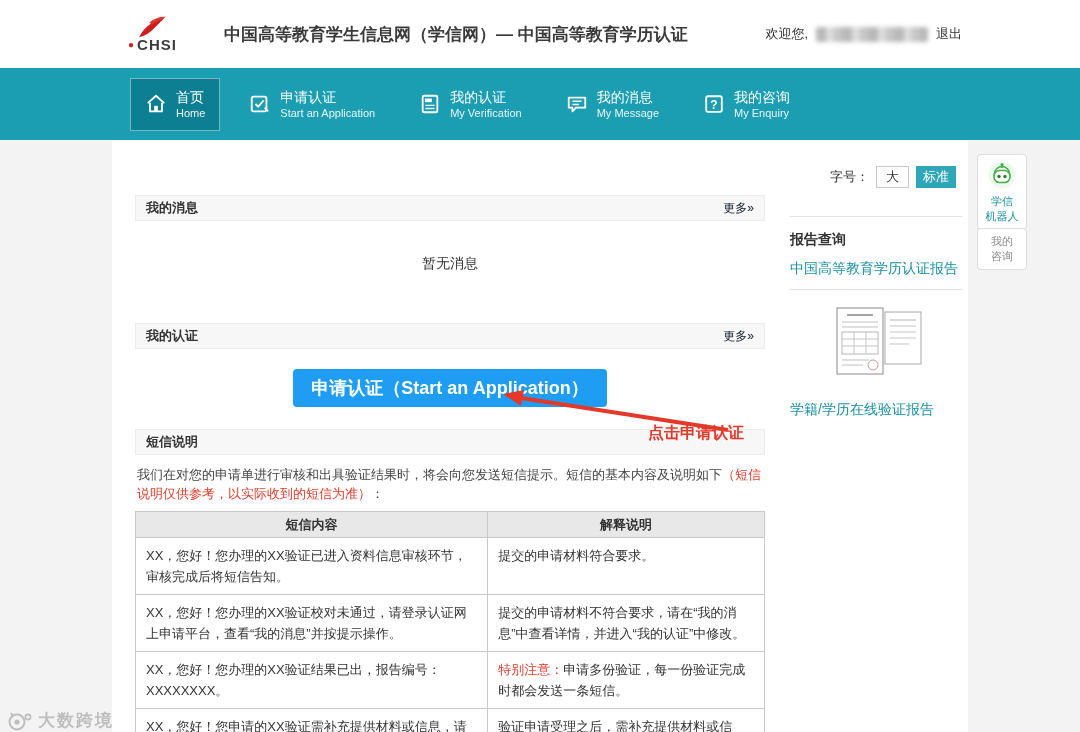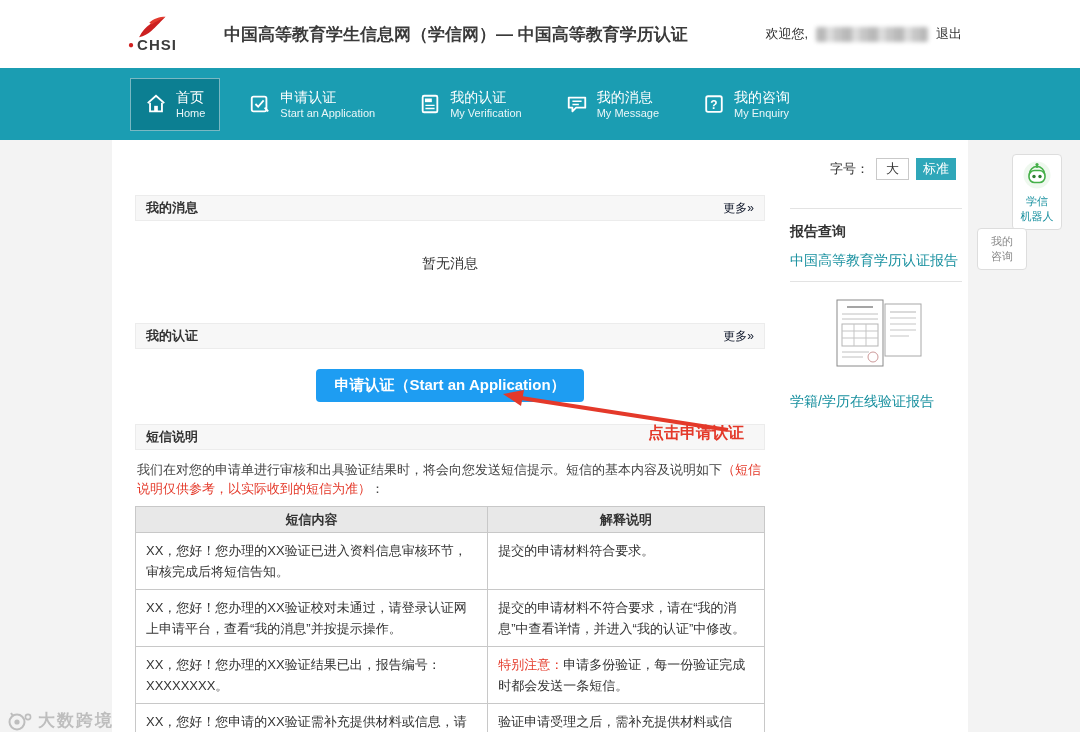--- a/index.html
+++ b/index.html
@@ -26,29 +26,29 @@
   .nav-item.active { background:#0c7f92; box-shadow:inset 0 0 0 1px rgba(255,255,255,.45); }
   .nav-text { display:flex; flex-direction:column; }
   .nav-label { color:#fff; font-weight:normal; font-size:14px; line-height:17px; }
   .nav-sub { color:#eaf6f8; font-size:11px; line-height:14px; }
 
   
   .content { position:relative; height:592px; }
   .container { position:absolute; left:112px; top:0; width:856px; height:592px; background:#fff;
     padding:16px 6px 0 23px; display:flex; gap:25px; }
   .main-col { width:630px; margin-top:39px; }
-  .side-col { width:172px; }
+  .side-col { width:172px;margin-top:8px; }
 
   .sec-header { height:26px; line-height:24px; background:#f7f7f7; border:1px solid #ececec;
     padding:0 10px; display:flex; justify-content:space-between; align-items:center; }
   .sec-title { font-weight:bold; font-size:13px; color:#333; }
   .more { color:#0f172a; font-size:12px; text-decoration:none; cursor:pointer; }
   .empty-body { text-align:center; padding:34px 0 50px; font-size:14px; color:#333; }
   .apply-body { text-align:center; padding:20px 0 22px; }
-  .apply-btn { display:inline-block; background:#1e9df2; color:#fff; font-size:15px; font-weight:bold;
+  .apply-btn { display:inline-block; background:#1e9df2; color:#fff; font-size:18px; font-weight:bold;
     padding:7px 18px; border:none; border-radius:4px; cursor:pointer; }
 
   .sms-intro { font-size:13px; line-height:19px; color:#444; padding:10px 2px 8px; }
   .red-text { color:#e4392a; }
 
   .sms-table { width:100%; border-collapse:collapse; border:1px solid #bfbfbf; table-layout:fixed; }
   .sms-table th { background:#e8e8e8; border:1px solid #c8c8c8; height:26px; font-size:13px; color:#333; }
   .sms-table td { border:1px solid #c8c8c8; font-size:13px; line-height:21px; padding:7px 10px;
     vertical-align:top; color:#333; }
   .col-sms { width:56%; }  .col-explain { width:44%; }
@@ -60,21 +60,21 @@
   .size-standard { background:#2fa7b9; color:#fff; padding:2px 7px; font-size:13px; cursor:pointer; }
   .side-hr { border:none; border-top:1px solid #e3e3e3; margin:28px 0 14px; }
   .side-hr2 { border:none; border-top:1px solid #e3e3e3; margin:12px 0 14px; }
   .report-title { font-weight:bold; font-size:14px; margin-bottom:10px; }
   .side-link { display:block; color:#18909f; font-size:14px; text-decoration:none; cursor:pointer; line-height:18px; }
   .doc-thumb { display:block; margin:4px auto 14px; }
 
   
   .float-card { position:absolute; width:50px; background:#fff; border:1px solid #ddd; border-radius:4px;
     text-align:center; cursor:pointer; padding:5px 2px; }
-  .robot-card { left:1012px; top:14px; }
+  .robot-card { left:977px; top:14px; }
   .enquiry-card { left:977px; top:88px; color:#888; }
   .float-line { font-size:11px; line-height:15px; }
   .robot-card .float-line { color:#18909f; }
 
   
   .arrow-overlay { position:absolute; left:0; top:0; width:1080px; height:592px; pointer-events:none; z-index:5; }
   .annotation-text { position:absolute; left:648px; top:283px; color:#e4392a; font-size:16px;
     font-weight:bold; z-index:6; }
 
   

